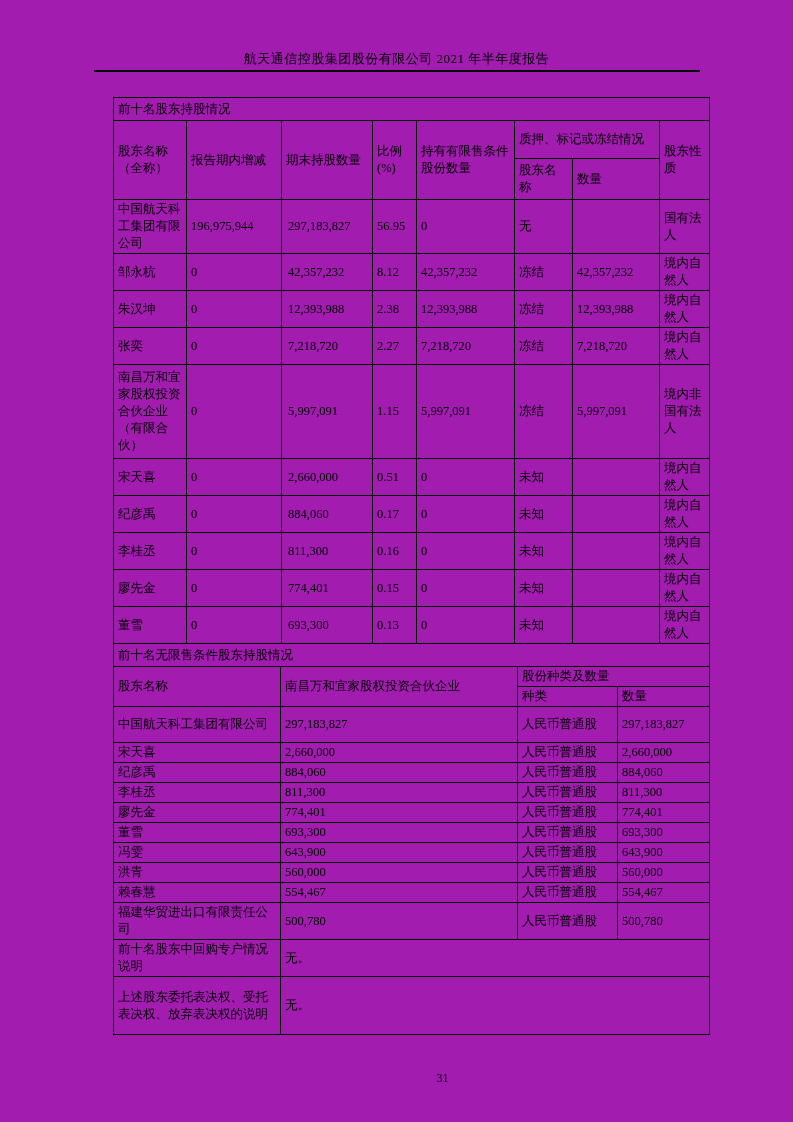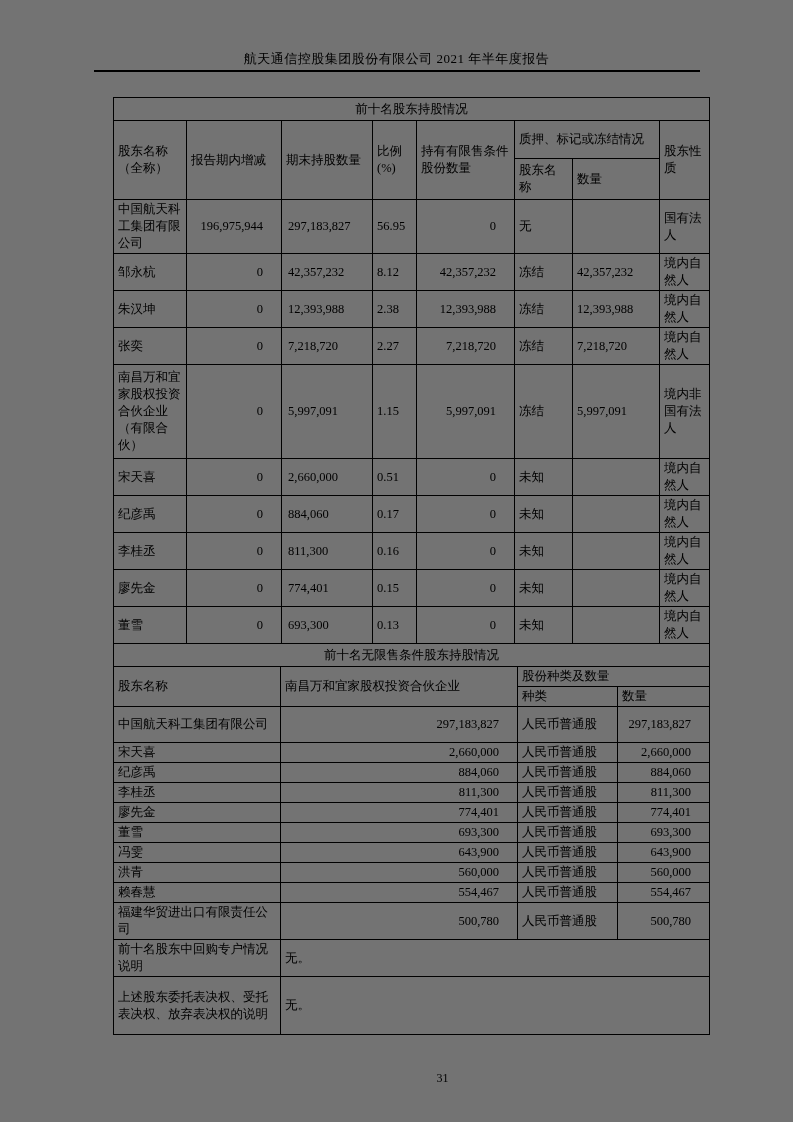--- a/index.html
+++ b/index.html
@@ -1,17 +1,17 @@
 <!DOCTYPE html>
 <html><head>
 <meta charset="utf-8">
 <style>
   html,body { margin:0; padding:0; background:#ffffff; }
   .page {
-    position:relative; width:793px; height:1122px; background:#737373;
+    position:relative; width:793px; height:1122px; background:#a21caf;
     font-family:"Liberation Serif","DejaVu Serif",serif; color:#000;
     overflow:hidden;
   }
   .doc-header {
     position:absolute; top:50px; left:0; width:100%;
     text-align:center; font-size:13px; letter-spacing:0.5px;
   }
   .header-rule {
     position:absolute; top:70px; left:94px; width:606px; height:0;
     border-top:2px solid #000;
@@ -19,25 +19,25 @@
   .tables { position:absolute; top:97px; left:113px; width:597px; }
   table {
     border-collapse:collapse; table-layout:fixed; width:596px;
     font-size:12.5px;
   }
   .t2 { margin-top:-1px; }
   td {
     border:1px solid #000; padding:1px 4px; vertical-align:middle;
     line-height:17px; overflow:hidden; word-break:break-all;
   }
-  .title-cell { text-align:center; height:20px;margin-top:12px; }
+  .title-cell { text-align:left; height:20px;margin-top:12px; }
   .th { text-align:left; }
   .tl { text-align:left; }
   .tc { }
-  .tr { text-align:right; padding-right:18px; }
+  .tr { text-align:left; padding-right:18px; }
   .numl { text-align:left; padding-left:6px; }
   .h18{height:18px} .h20{height:20px} .h36{height:36px} .h38{height:38px}
   .h41{height:41px} .h52{height:52px} .h58{height:58px} .h94{height:94px}
   .page-number {
     position:absolute; top:1071px; left:0; width:100%;
     text-align:center; font-size:12px;margin-left:46px;
   }
 </style>
 </head>
 <body>

